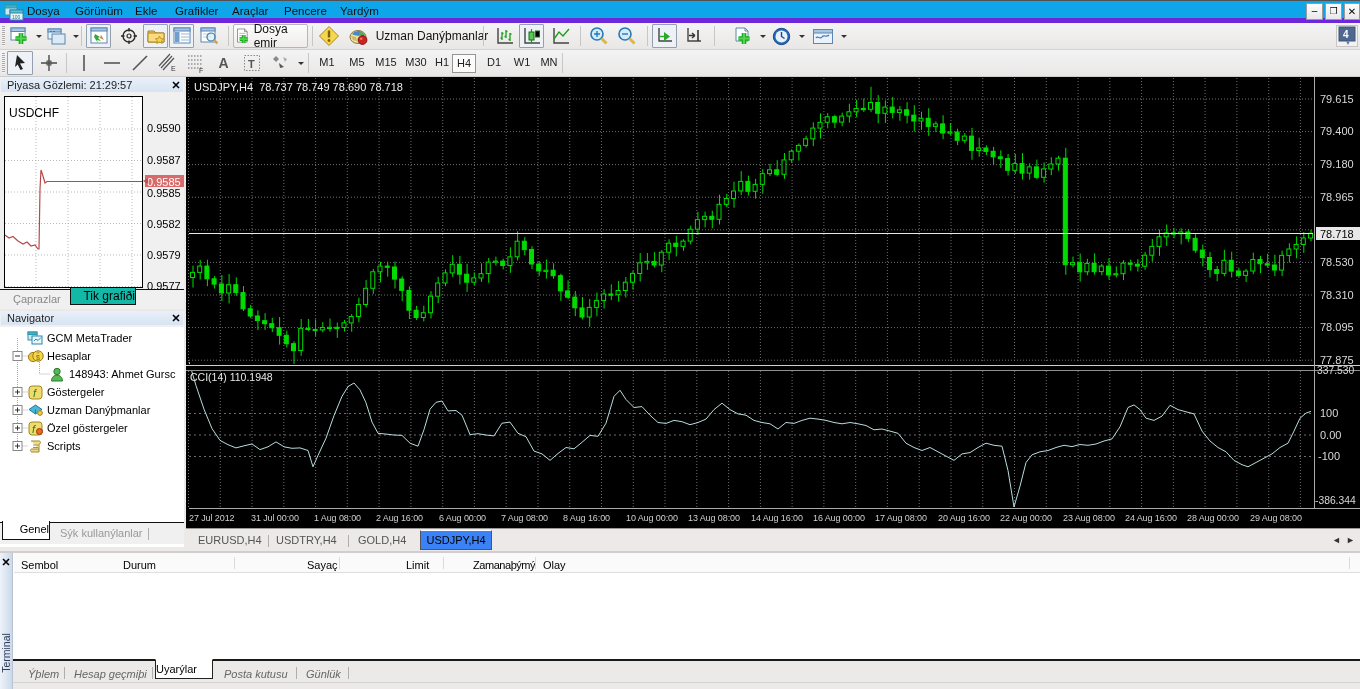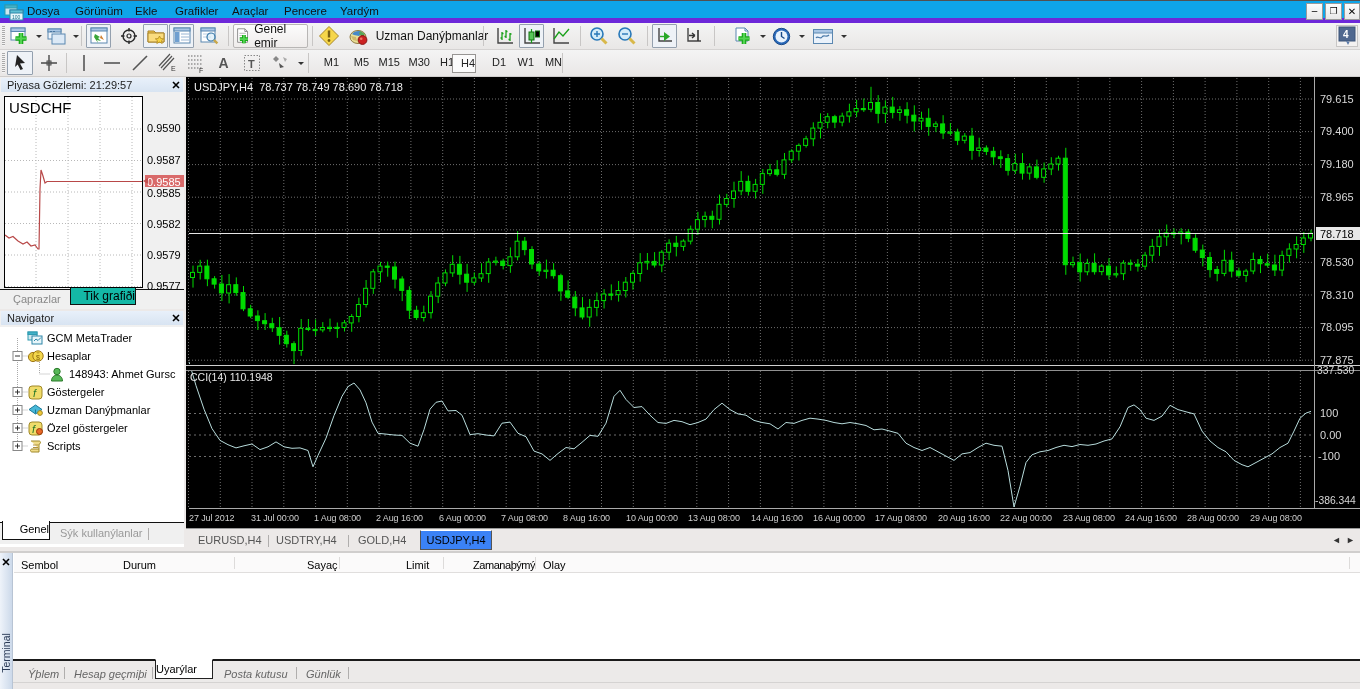--- a/index.html
+++ b/index.html
@@ -7,21 +7,21 @@
 .abs { position:absolute; }
 #menubar { position:absolute; left:0; top:0; width:1360px; height:23px; background:#0ea5e9; border-top:1px solid #515151; border-bottom:5px solid #6d28d9; }
 #menubar .mi { position:absolute; top:4px; font-size:11.5px; color:#111; }
 #tb1 { position:absolute; left:0; top:23px; width:1360px; height:27px; background:linear-gradient(#f4f4f4,#e9e7e6); border-bottom:1px solid #d5d3d2; }
 #tb2 { position:absolute; left:0; top:50px; width:1360px; height:27px; background:linear-gradient(#f4f4f4,#e9e7e6); border-bottom:1px solid #cfcdcc; }
 .grip { position:absolute; top:3px; width:3px; height:20px; background-image:repeating-linear-gradient(#aaa 0 1px,#f4f4f4 1px 2px); }
 .tbtn { position:absolute; top:1px; height:24px; display:flex; align-items:center; justify-content:center; }
 .pressed { border:1px solid #94a0ae; background:#eef2f7; border-radius:1px; }
 .tsep { position:absolute; top:3px; width:1px; height:20px; background:#c8c6c5; }
 .darr { display:inline-block; width:0; height:0; border-left:3px solid transparent; border-right:3px solid transparent; border-top:3.5px solid #333; margin-left:3px; }
-.tf { position:absolute; top:4px; height:19px; line-height:17px; font-size:11px; color:#222; text-align:right; }
+.tf { position:absolute; top:4px; height:19px; line-height:17px; font-size:11px; color:#222; text-align:center; }
 .tfa { border:1px solid #979593; background:#fbfbfb; }
 
 #mw { position:absolute; left:0; top:77px; width:184px; height:232px; background:#f0f0f0; }
 .ptitle { position:absolute; left:1px; top:1px; right:1px; height:14px; background:linear-gradient(#e8f0fa,#d8e4f2); font-size:11px; color:#222; padding:1px 0 0 6px; }
 .pclose { position:absolute; right:4px; top:1px; font-size:10px; color:#000; font-weight:bold; }
 #mwchart { position:absolute; left:4px; top:19px; width:139px; height:192px; background:#fff; border:1px solid #000; }
 .mwlbl { position:absolute; left:147px; font-size:11px; color:#000; }
 #navp { position:absolute; left:0; top:311px; width:184px; height:236px; background:#fff; }
 .trow { position:absolute; left:0; font-size:11px; color:#000; white-space:nowrap; }
 
@@ -127,21 +127,21 @@
  <span class="tsep" style="left:228px"></span>
 
  <span class="tbtn" style="left:233px;width:75px;border:1px solid #b8b6b5;background:linear-gradient(#fcfcfc,#efeceb);border-radius:2px">
   <svg width="19" height="20" viewBox="0 0 19 20" style="margin-right:3px">
    <path d="M4 2h8l3 3v12H4z" fill="#fff" stroke="#888"></path>
    <path d="M12 2v3h3" fill="none" stroke="#888"></path>
    <path d="M6 7h7M6 9.5h7M6 12h5" stroke="#b0b0b0" stroke-width="1"></path>
    <path d="M11 9v9M6.5 13.5h9" stroke="#18a818" stroke-width="4.2"></path>
    <path d="M11 9v9M6.5 13.5h9" stroke="#53d353" stroke-width="2"></path>
   </svg>
-  <span style="font-size:12px;color:#111">Genel emir</span>
+  <span style="font-size:12px;color:#111">Dosya emir</span>
  </span>
  <span class="tsep" style="left:312px"></span>
 
  <span class="tbtn" style="left:316px;width:25px">
   <svg width="22" height="22" viewBox="0 0 22 22">
    <path d="M11 1.5L20.5 11 11 20.5 1.5 11z" fill="#f6d64a" stroke="#a8882a"></path>
    <path d="M11 5.5v7" stroke="#7a6010" stroke-width="2.4"></path>
    <circle cx="11" cy="15.5" r="1.4" fill="#7a6010"></circle>
   </svg>
  </span>
@@ -349,21 +349,21 @@
           <line x1="127" y1="0" x2="127" y2="190"></line>
     <line x1="0" y1="32" x2="137" y2="32"></line>
           <line x1="0" y1="63.5" x2="137" y2="63.5"></line>
     <line x1="0" y1="95" x2="137" y2="95"></line>
           <line x1="0" y1="126.5" x2="137" y2="126.5"></line>
     <line x1="0" y1="158" x2="137" y2="158"></line>
           <line x1="0" y1="189.5" x2="137" y2="189.5"></line>
    </g>
    <polyline fill="none" stroke="#b84848" stroke-width="1.2" points="0,138 4,141 8,139.5 13,144 18,147 22,145 26,149 30,148 33,152 34,152 35,92 36,73 38,79 40,86 42,84.5 137,84.5"></polyline>
   </svg>
-  <div class="abs" style="left:4px;top:2px;font-size:15px">USDCHF</div>
+  <div class="abs" style="left:4px;top:9px;font-size:12px">USDCHF</div>
  </div>
  <div class="mwlbl" style="top:45px">0.9590</div>
  <div class="mwlbl" style="top:77px">0.9587</div>
  <div class="abs" style="left:145px;top:98px;width:39px;height:12px;background:#d96a6a"></div>
  <div class="mwlbl" style="top:98.5px;color:#fff;left:147px">0.9585</div>
  <div class="mwlbl" style="top:110px">0.9585</div>
  <div class="mwlbl" style="top:141px">0.9582</div>
  <div class="mwlbl" style="top:172px">0.9579</div>
  <div class="mwlbl" style="top:203px">0.9577</div>
  <svg class="abs" style="left:143px;top:101px" width="5" height="6" viewBox="0 0 5 6">

